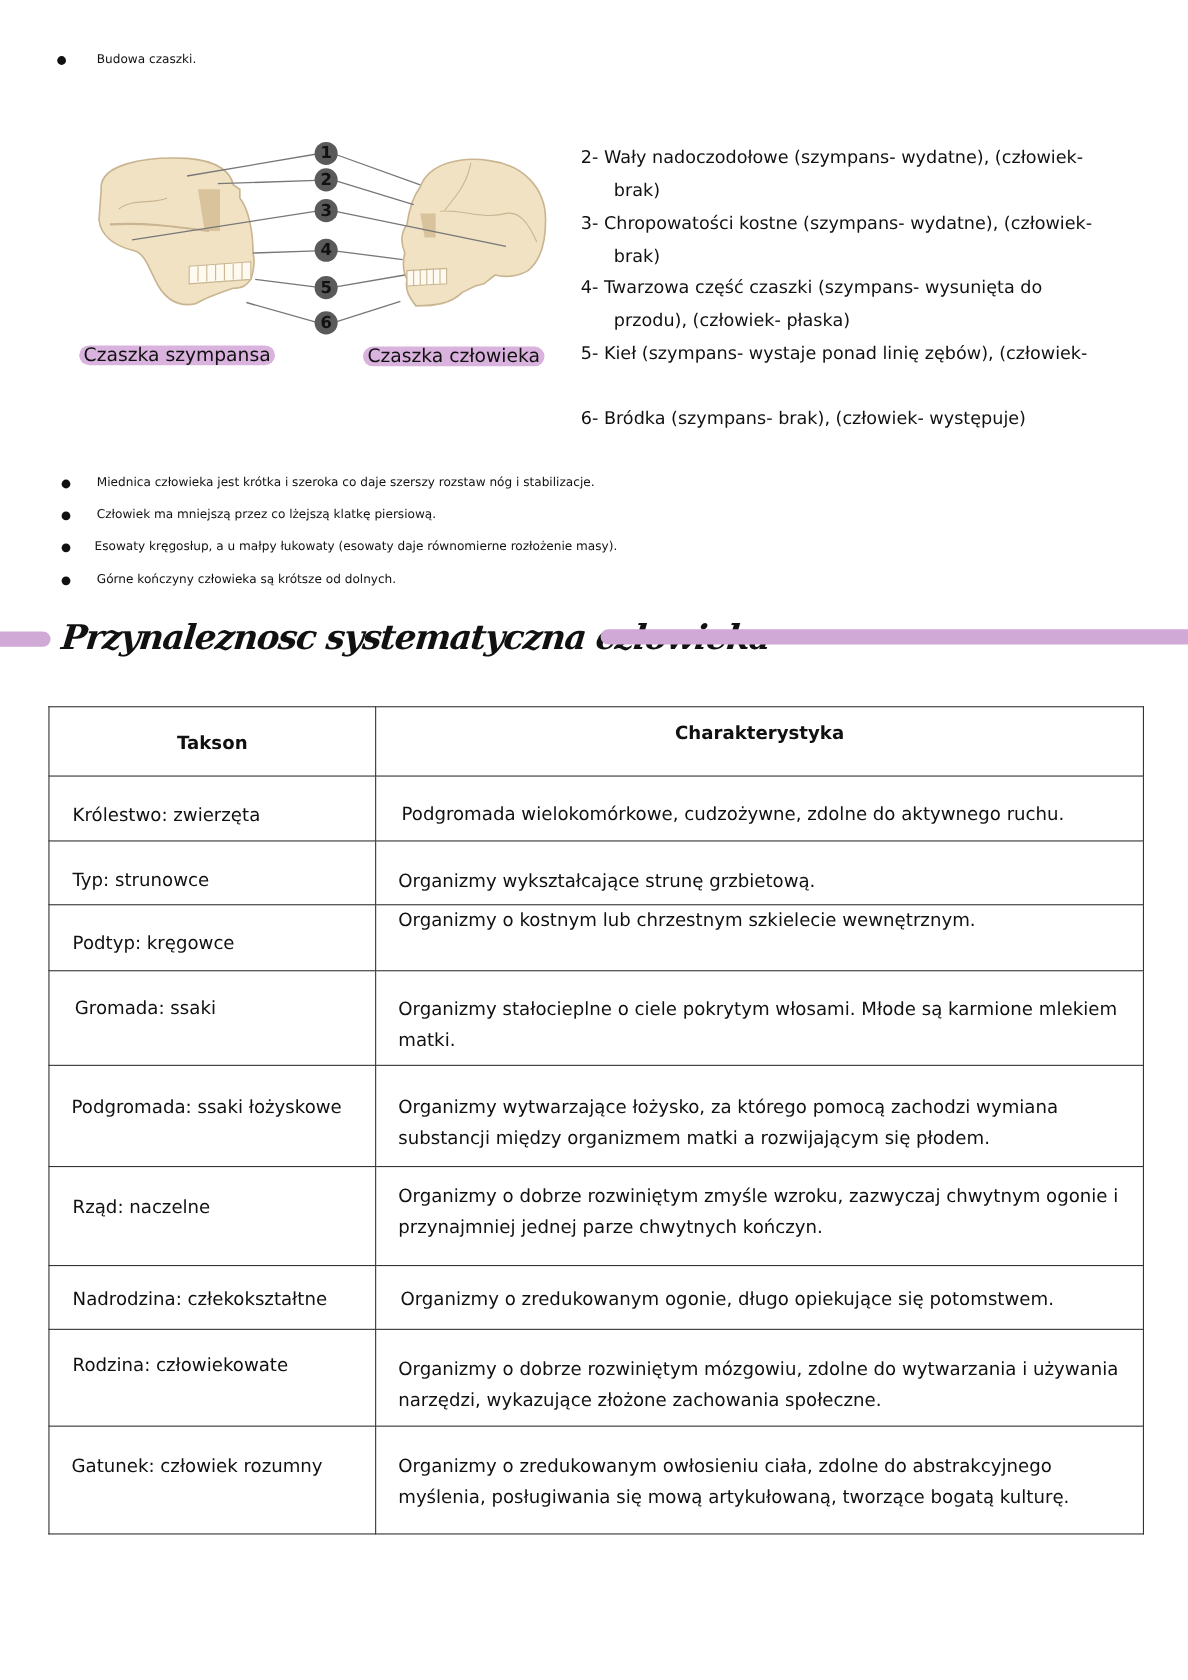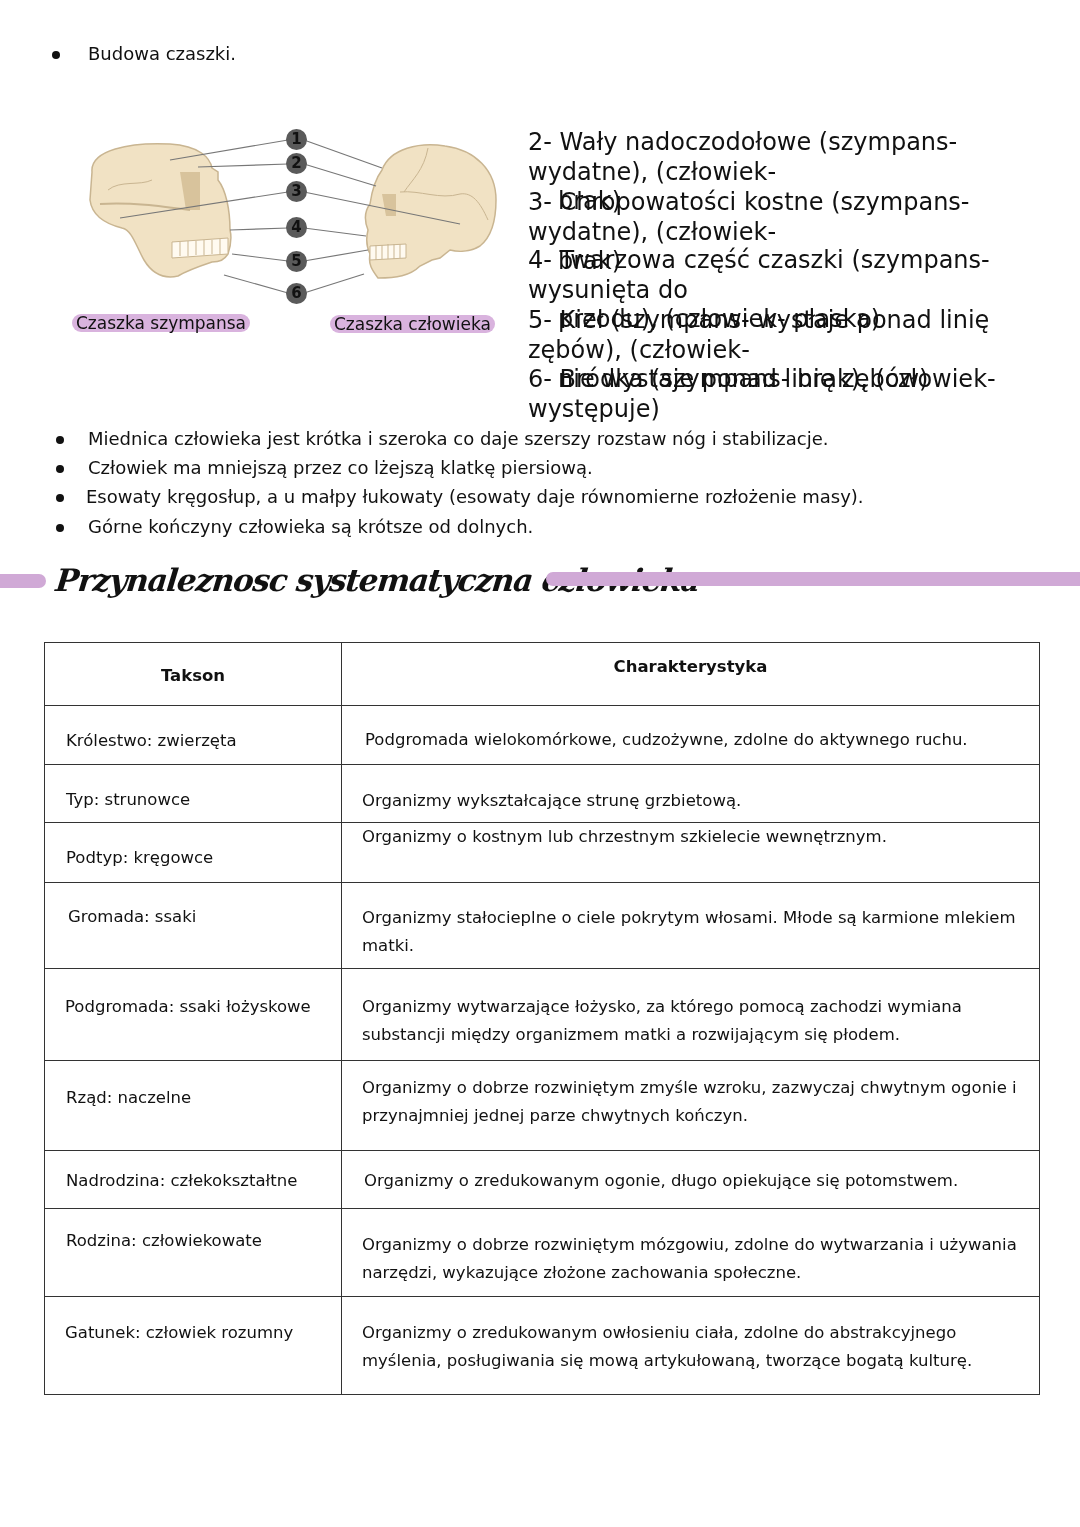--- a/index.html
+++ b/index.html
@@ -6,21 +6,21 @@
   html, body { width: 1080px; height: 1527px; background: #ffffff; }
   body {
     position: relative;
     font-family: "DejaVu Sans", sans-serif;
     color: #111;
     overflow: hidden;
   }
   .abs { position: absolute; }
   .bullet-line {
     position: absolute;
-    font-size: 18px;
+    font-size: 11px;
     line-height: 22px;
     white-space: nowrap;
   }
   .bullet-dot {
     position: absolute;
     width: 8px; height: 8px;
     border-radius: 50%;
     background: #111;
   }
   
@@ -31,21 +31,21 @@
     line-height: 18px;
     padding: 0 4px;
     background: #d9b3de;
     border-radius: 10px;
     white-space: nowrap;
   }
   
   .num-item {
     position: absolute;
     left: 528px;
-    font-size: 24px;
+    font-size: 16px;
     line-height: 29.5px;
     width: 540px;
   }
   .num-item .cont { display: block; padding-left: 30px; }
   
   .section-bar-left {
     position: absolute; left: 0; top: 574px; width: 46px; height: 14px;
     background: #d0a9d6; border-radius: 0 7px 7px 0;
   }
   .section-bar-right {
@@ -146,21 +146,20 @@
 <div class="num-item" style="top:188px;">
   <span>3- Chropowatości kostne (szympans- wydatne), (człowiek-</span>
   <span class="cont">brak)</span>
 </div>
 <div class="num-item" style="top:246px;">
   <span>4- Twarzowa część czaszki (szympans- wysunięta do</span>
   <span class="cont">przodu), (człowiek- płaska)</span>
 </div>
 <div class="num-item" style="top:306px;">
   <span>5- Kieł (szympans- wystaje ponad linię zębów), (człowiek-</span>
-  <span class="cont">nie wystaje ponad linię zębów)</span>
 </div>
 <div class="num-item" style="top:365px;">
   <span>6- Bródka (szympans- brak), (człowiek- występuje)</span>
 </div>
 
 <div class="bullet-dot" style="left:56px; top:436px;"></div>
 <div class="bullet-line" style="left:88px; top:428px;text-align:center;">Miednica człowieka jest krótka i szeroka co daje szerszy rozstaw nóg i stabilizacje.</div>
 <div class="bullet-dot" style="left:56px; top:465px;"></div>
 <div class="bullet-line" style="left:88px; top:457px;">Człowiek ma mniejszą przez co lżejszą klatkę piersiową.</div>
 <div class="bullet-dot" style="left:56px; top:494px;"></div>

